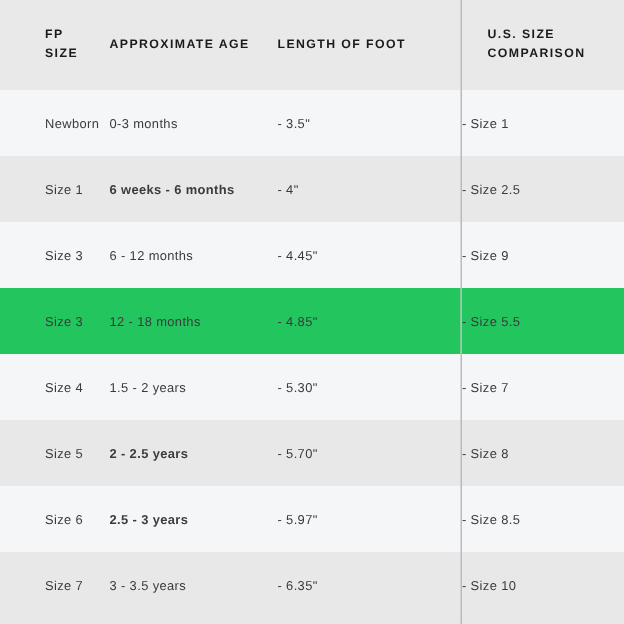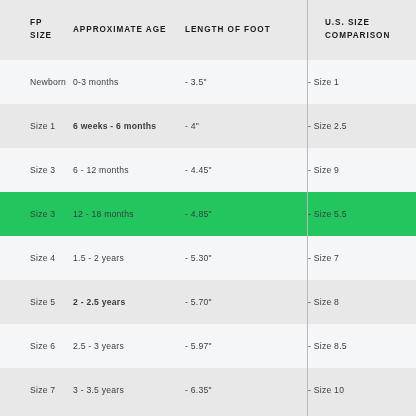--- a/index.html
+++ b/index.html
@@ -150,21 +150,21 @@
         <td class="c-us" style="color: rgb(59, 59, 61);">- Size 7</td>
       </tr>
       <tr class="row-dark" style="background: rgb(232, 232, 232);">
         <td class="c-fp" style="color: rgb(59, 59, 61);">Size 5</td>
         <td class="c-age" style="color: rgb(59, 59, 61); font-weight: bold;">2 - 2.5 years</td>
         <td class="c-length" style="color: rgb(59, 59, 61);">- 5.70"</td>
         <td class="c-us" style="color: rgb(59, 59, 61);">- Size 8</td>
       </tr>
       <tr class="row-light" style="background: rgb(245, 246, 248);">
         <td class="c-fp" style="color: rgb(59, 59, 61);">Size 6</td>
-        <td class="c-age" style="color: rgb(59, 59, 61);">2.5 - 3 years</td>
+        <td class="c-age" style="color: rgb(59, 59, 61); font-weight: bold;">2.5 - 3 years</td>
         <td class="c-length" style="color: rgb(59, 59, 61);">- 5.97"</td>
         <td class="c-us" style="color: rgb(59, 59, 61);">- Size 8.5</td>
       </tr>
       <tr class="row-dark" style="background: rgb(232, 232, 232);">
         <td class="c-fp" style="color: rgb(59, 59, 61);">Size 7</td>
         <td class="c-age" style="color: rgb(59, 59, 61);">3 - 3.5 years</td>
         <td class="c-length" style="color: rgb(59, 59, 61);">- 6.35"</td>
         <td class="c-us" style="color: rgb(59, 59, 61);">- Size 10</td>
       </tr>
     </tbody>

